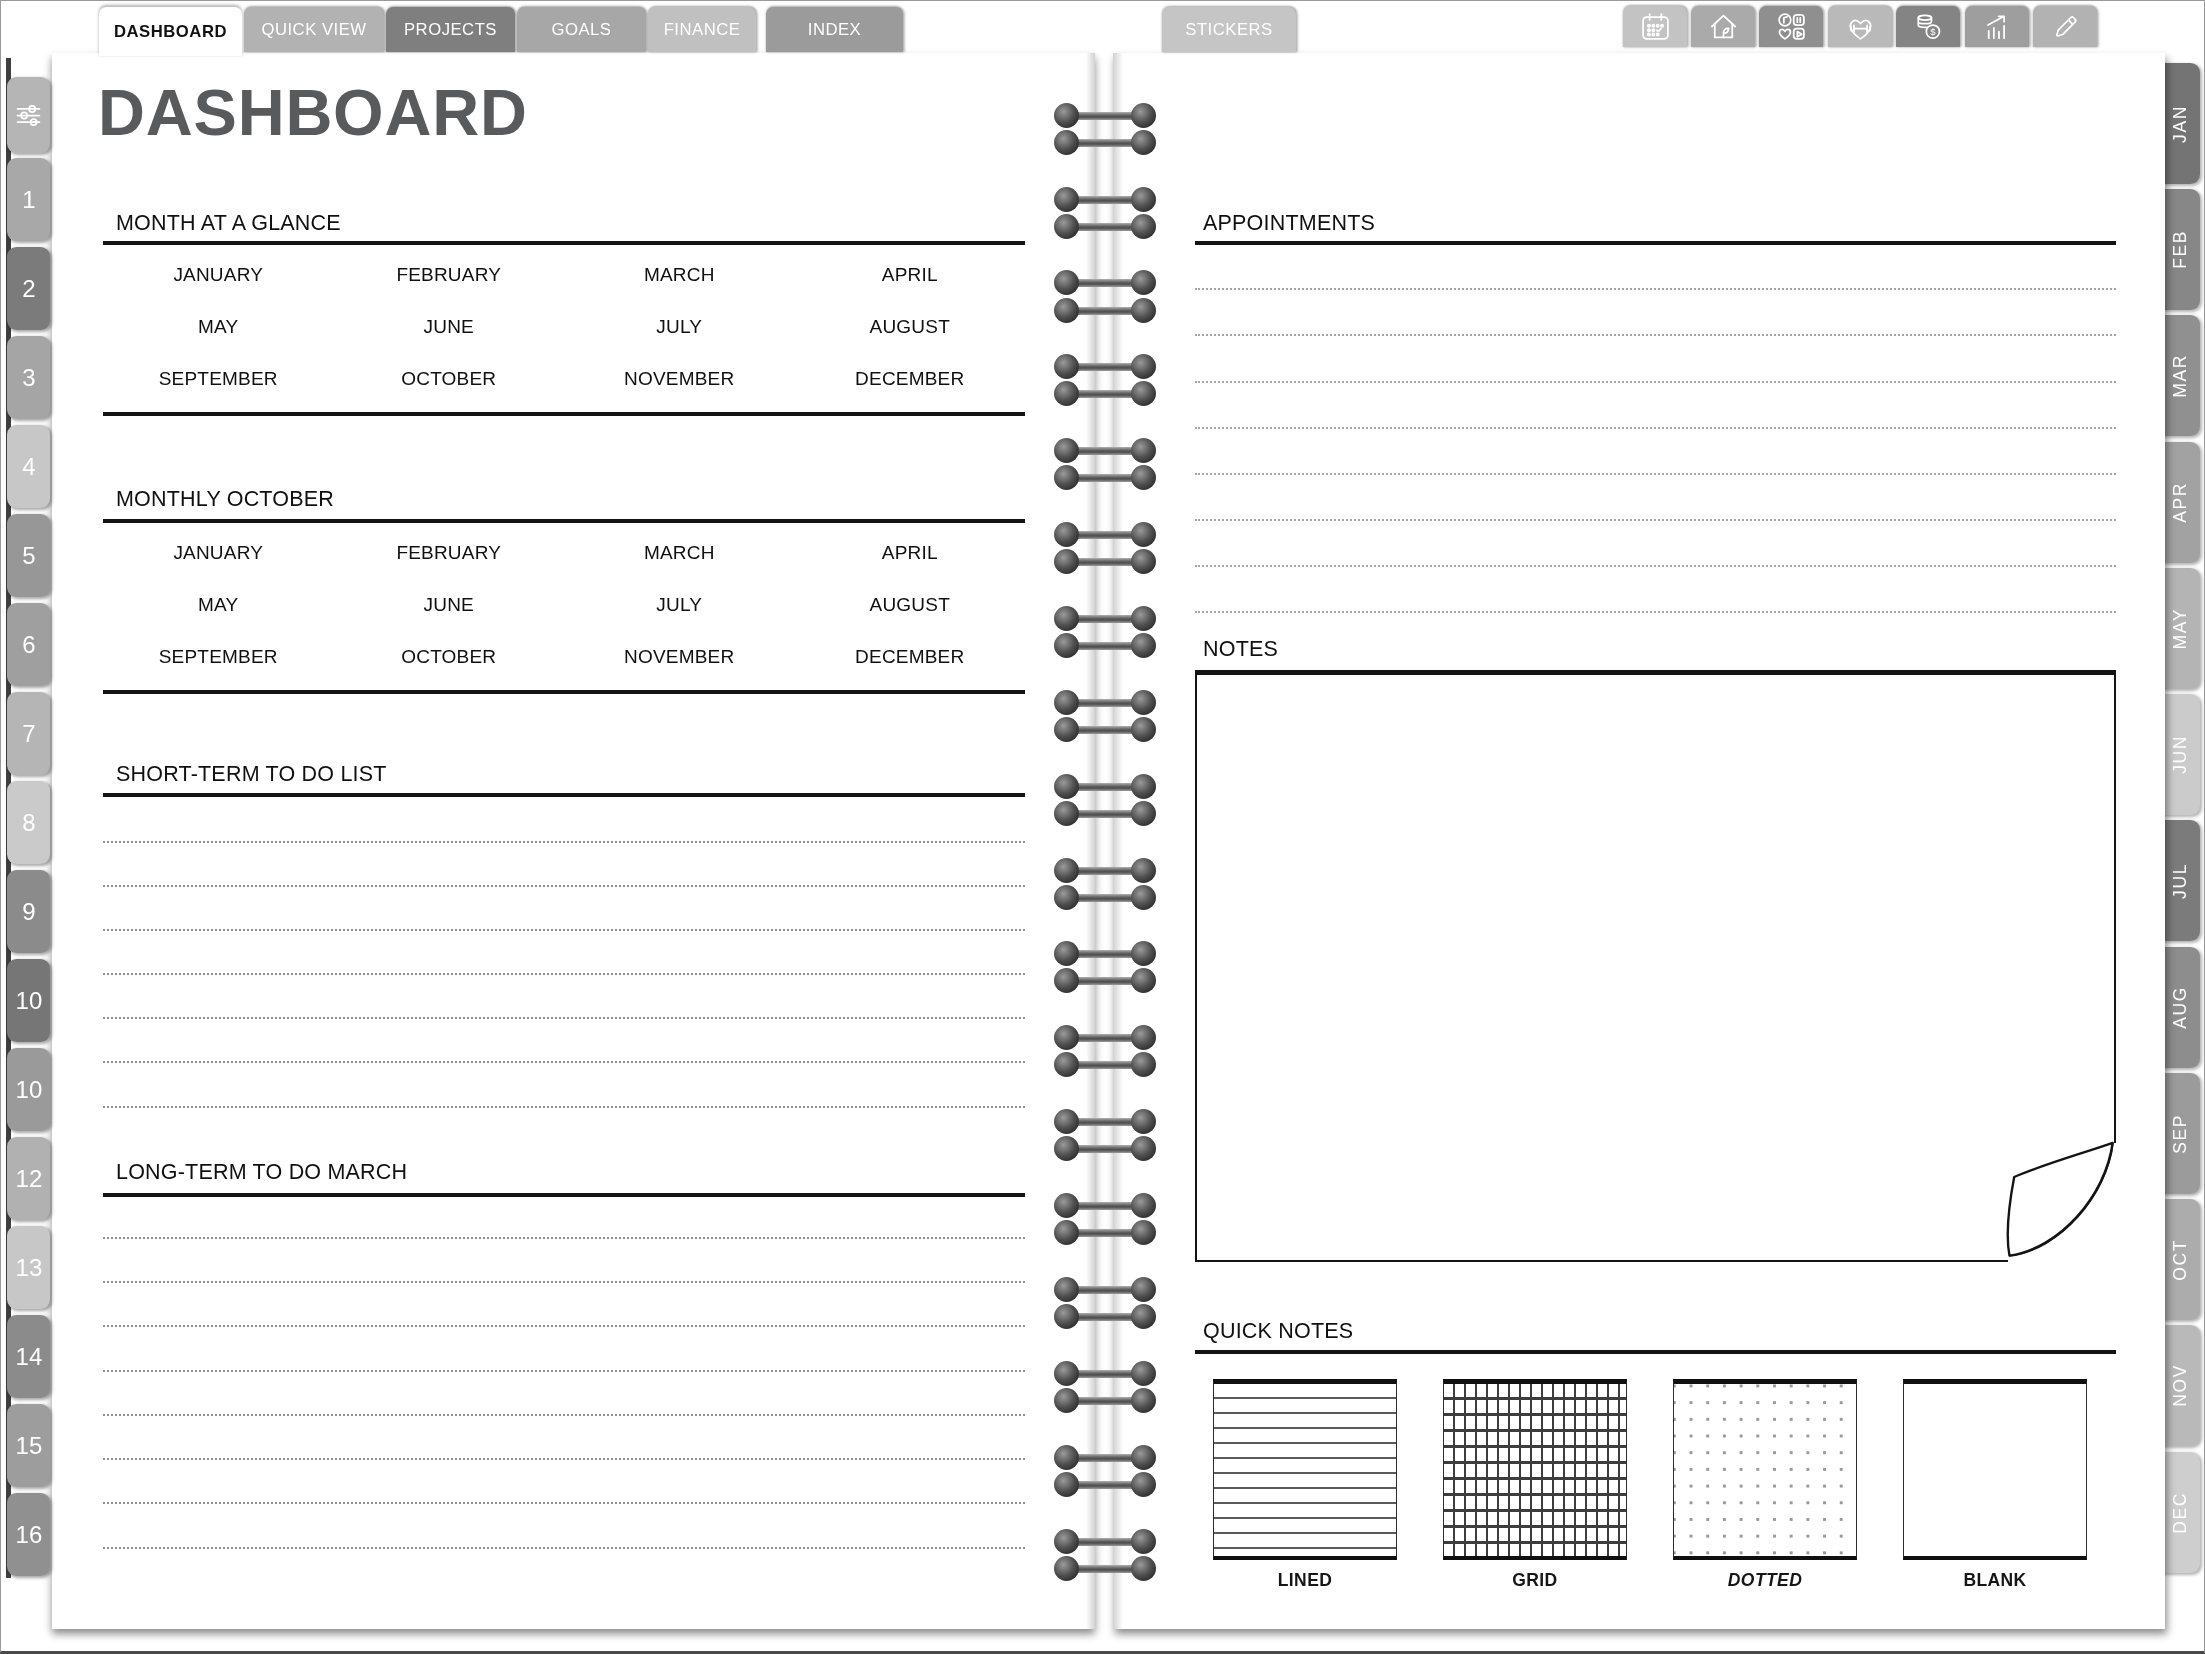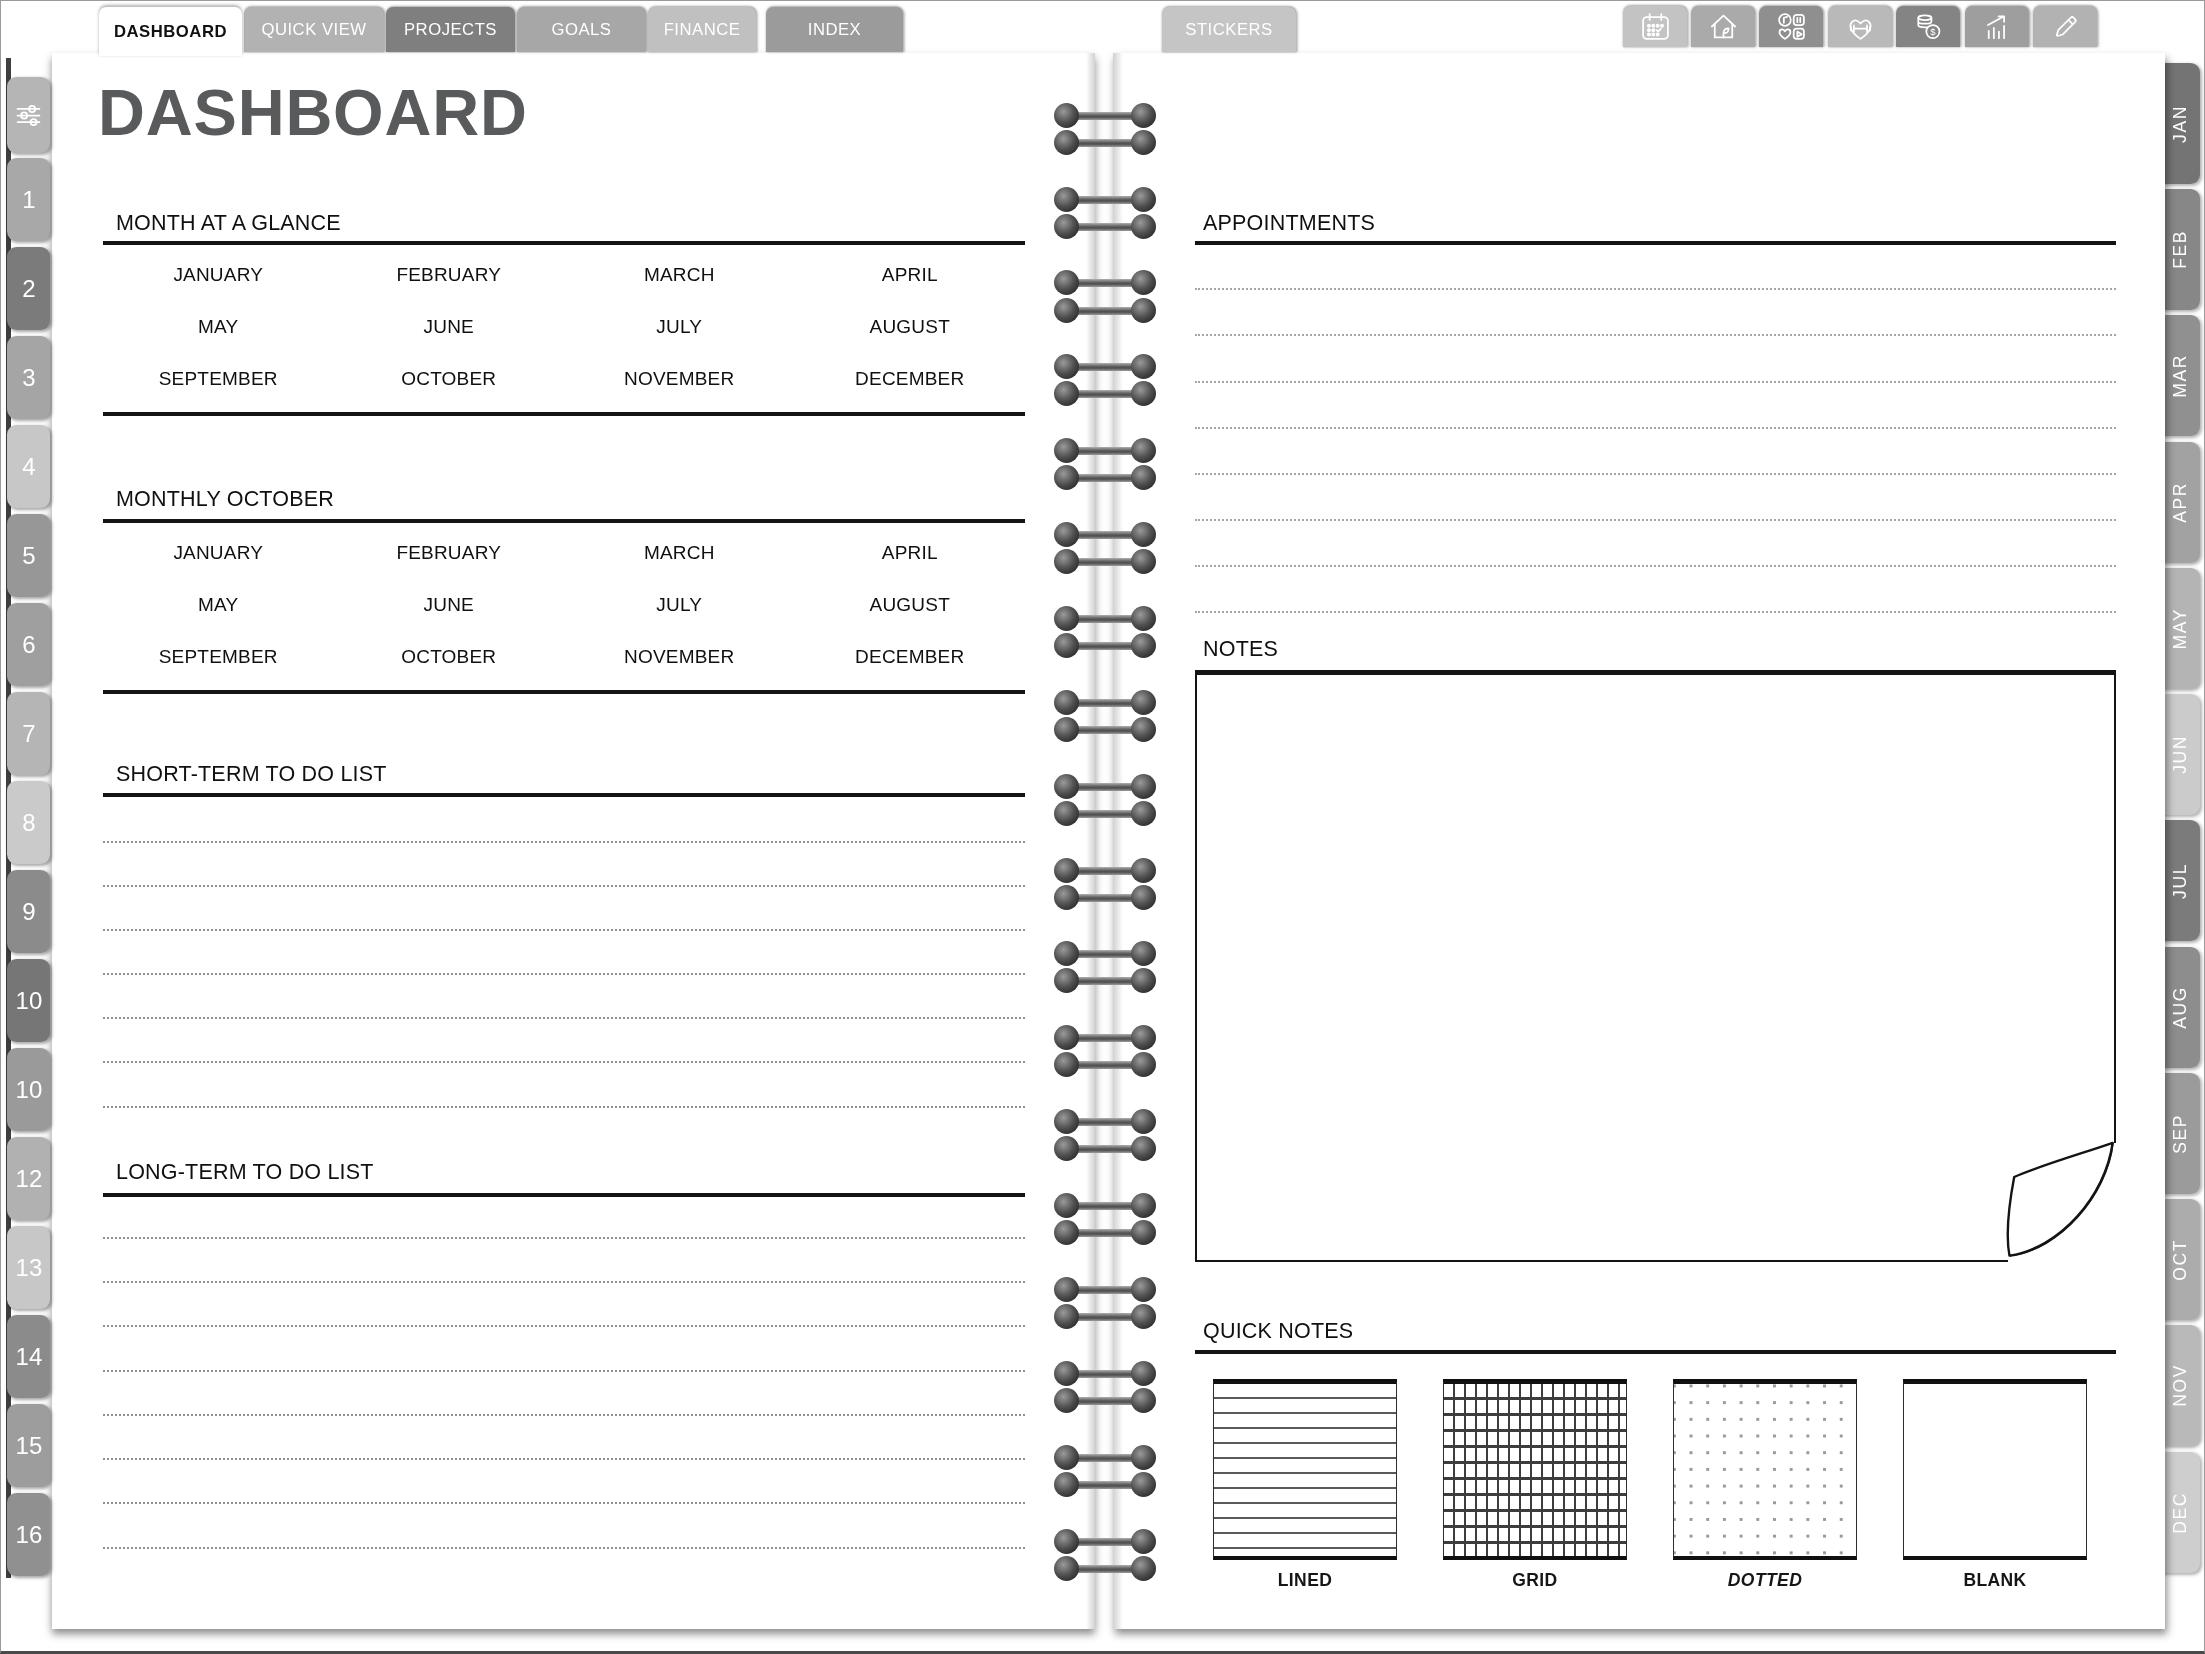--- a/index.html
+++ b/index.html
@@ -101,21 +101,21 @@
         <div class="month-cell">SEPTEMBER</div>
         <div class="month-cell">OCTOBER</div>
         <div class="month-cell">NOVEMBER</div>
         <div class="month-cell">DECEMBER</div>
       </div>
     <div class="rule" style="left:51px;top:637px;width:922px;"></div>
 
     <div class="section-head" style="left:64px;top:709px;">SHORT-TERM TO DO LIST</div>
     <div class="rule" style="left:51px;top:740px;width:922px;"></div>
 
-    <div class="section-head" style="left:64px;top:1107px;">LONG-TERM TO DO LIST</div>
+    <div class="section-head" style="left:64px;top:1107px;">LONG-TERM TO DO MARCH</div>
     <div class="rule" style="left:51px;top:1140px;width:922px;"></div>
   <div class="dotline" style="left: 51px; width: 922px; top: 788px;"></div>
       <div class="dotline" style="left: 51px; width: 922px; top: 832px;"></div>
       <div class="dotline" style="left: 51px; width: 922px; top: 876px;"></div>
       <div class="dotline" style="left: 51px; width: 922px; top: 920px;"></div>
       <div class="dotline" style="left: 51px; width: 922px; top: 964px;"></div>
       <div class="dotline" style="left: 51px; width: 922px; top: 1008px;"></div>
       <div class="dotline" style="left: 51px; width: 922px; top: 1053px;"></div>
       <div class="dotline" style="left: 51px; width: 922px; top: 1184px;"></div>
       <div class="dotline" style="left: 51px; width: 922px; top: 1228px;"></div>

